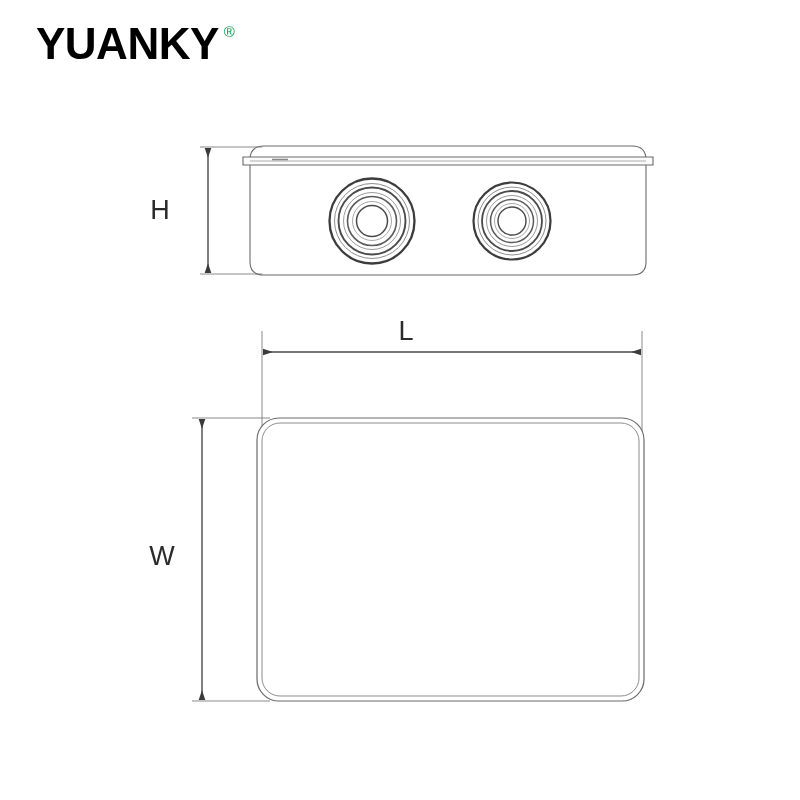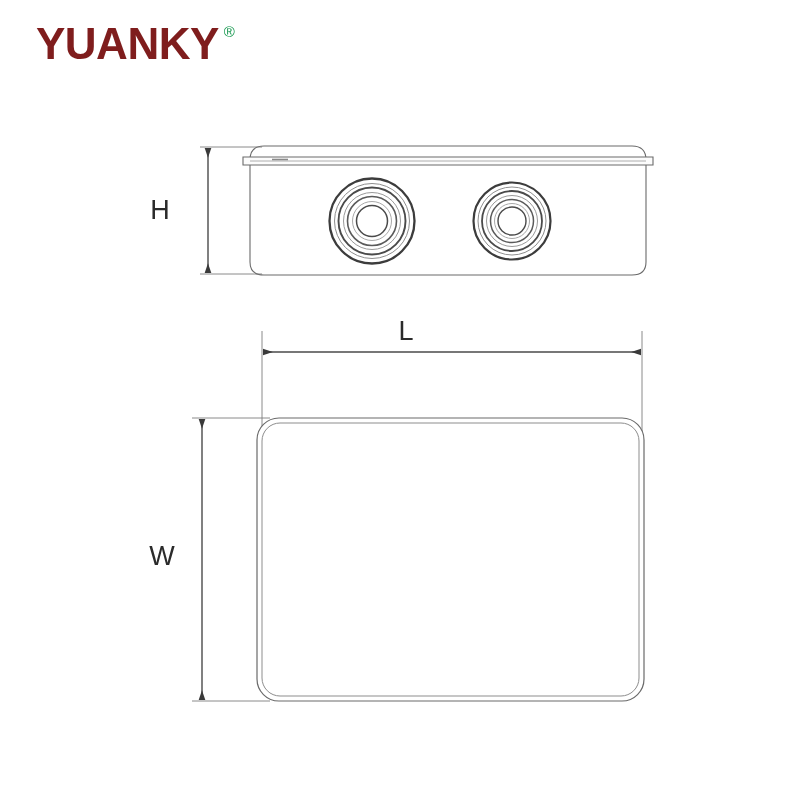--- a/index.html
+++ b/index.html
@@ -27,21 +27,21 @@
     display: flex;
     align-items: flex-start;
     user-select: none;
   }
   .brand-wordmark {
     font-family: "Liberation Sans", sans-serif;
     font-weight: bold;
     font-size: 44px;
     letter-spacing: -0.5px;
     line-height: 1;
-    color: #7f1d1d;
+    color: #000000;
   }
   .brand-reg {
     font-family: "Liberation Sans", sans-serif;
     font-size: 15px;
     color: #0e9449;
     margin-left: 5px;
     margin-top: 2px;
     line-height: 1;
   }
   svg.tech-drawing {

